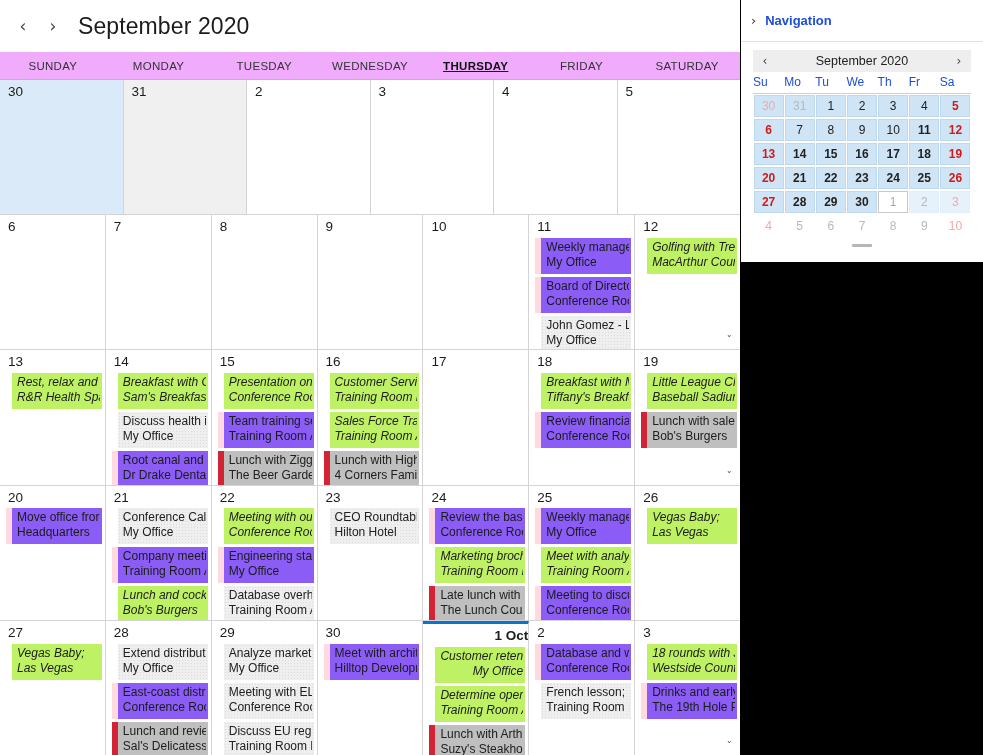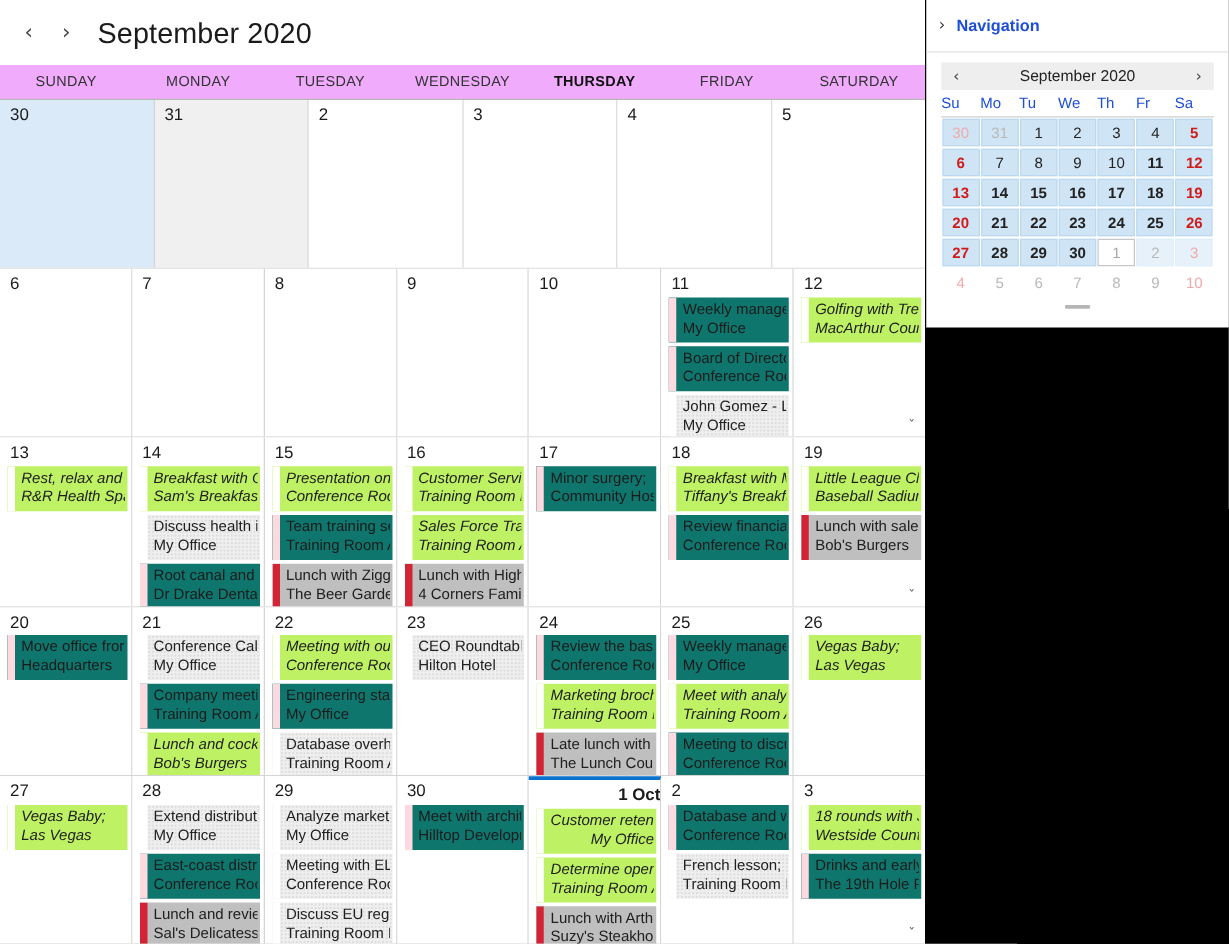--- a/index.html
+++ b/index.html
@@ -47,21 +47,21 @@
     border-bottom:1px solid #b9b9b9;
     background:#f0abfc;
   }
   .dow{
     flex:1 1 0;
     display:flex;align-items:center;justify-content:center;
     font-size:11.5px;
     color:#333;
     letter-spacing:0.3px;
   }
-  .dow.today-dow{font-weight:bold;color:#111;}
+  .dow.today-dow{font-weight:bold;color:#111;text-decoration:underline;}
 
   .weeks{flex:1 1 auto;display:flex;flex-direction:column;}
   .week{
     flex:1 1 0;
     display:flex;
     border-bottom:1px solid #d4d4d4;
     min-height:0;
   }
   .week:last-child{border-bottom:none;}
 
@@ -113,21 +113,21 @@
   .evt.light{
     background:#efefef;color:#202020;
     background-image:radial-gradient(#dcdcdc 0.6px, transparent 0.7px);
     background-size:3px 3px;
   }
   .evt.light::before{background:#ffffff;}
   
   .evt.greyred{background:#bfbfbf;color:#202020;}
   .evt.greyred::before{background:#d32436;}
   
-  .evt.pink{background:#0f766e;color:#1b1b1b;}
+  .evt.pink{background:#8b5cf6;color:#1b1b1b;}
   .evt.pink::before{background:#ffd9e0;}
 
   .more-chevron{
     position:absolute;right:8px;bottom:3px;
     font-size:11px;color:#555;
     font-family:"DejaVu Sans", sans-serif;
     cursor:pointer;
     line-height:1;
   }
 
@@ -352,26 +352,20 @@
                 <span class="ln">Training Room A</span>
               </div>
               <div class="evt greyred">
                 <span class="ln">Lunch with High</span>
                 <span class="ln">4 Corners Family</span>
               </div>
             </div>
           </div>
           <div class="daycell">
             <div class="daynum">17</div>
-            <div class="events">
-              <div class="evt pink">
-                <span class="ln">Minor surgery;</span>
-                <span class="ln">Community Hos</span>
-              </div>
-            </div>
           </div>
           <div class="daycell">
             <div class="daynum">18</div>
             <div class="events">
               <div class="evt grey">
                 <span class="ln">Breakfast with M</span>
                 <span class="ln">Tiffany's Breakfa</span>
               </div>
               <div class="evt pink">
                 <span class="ln">Review financial</span>

